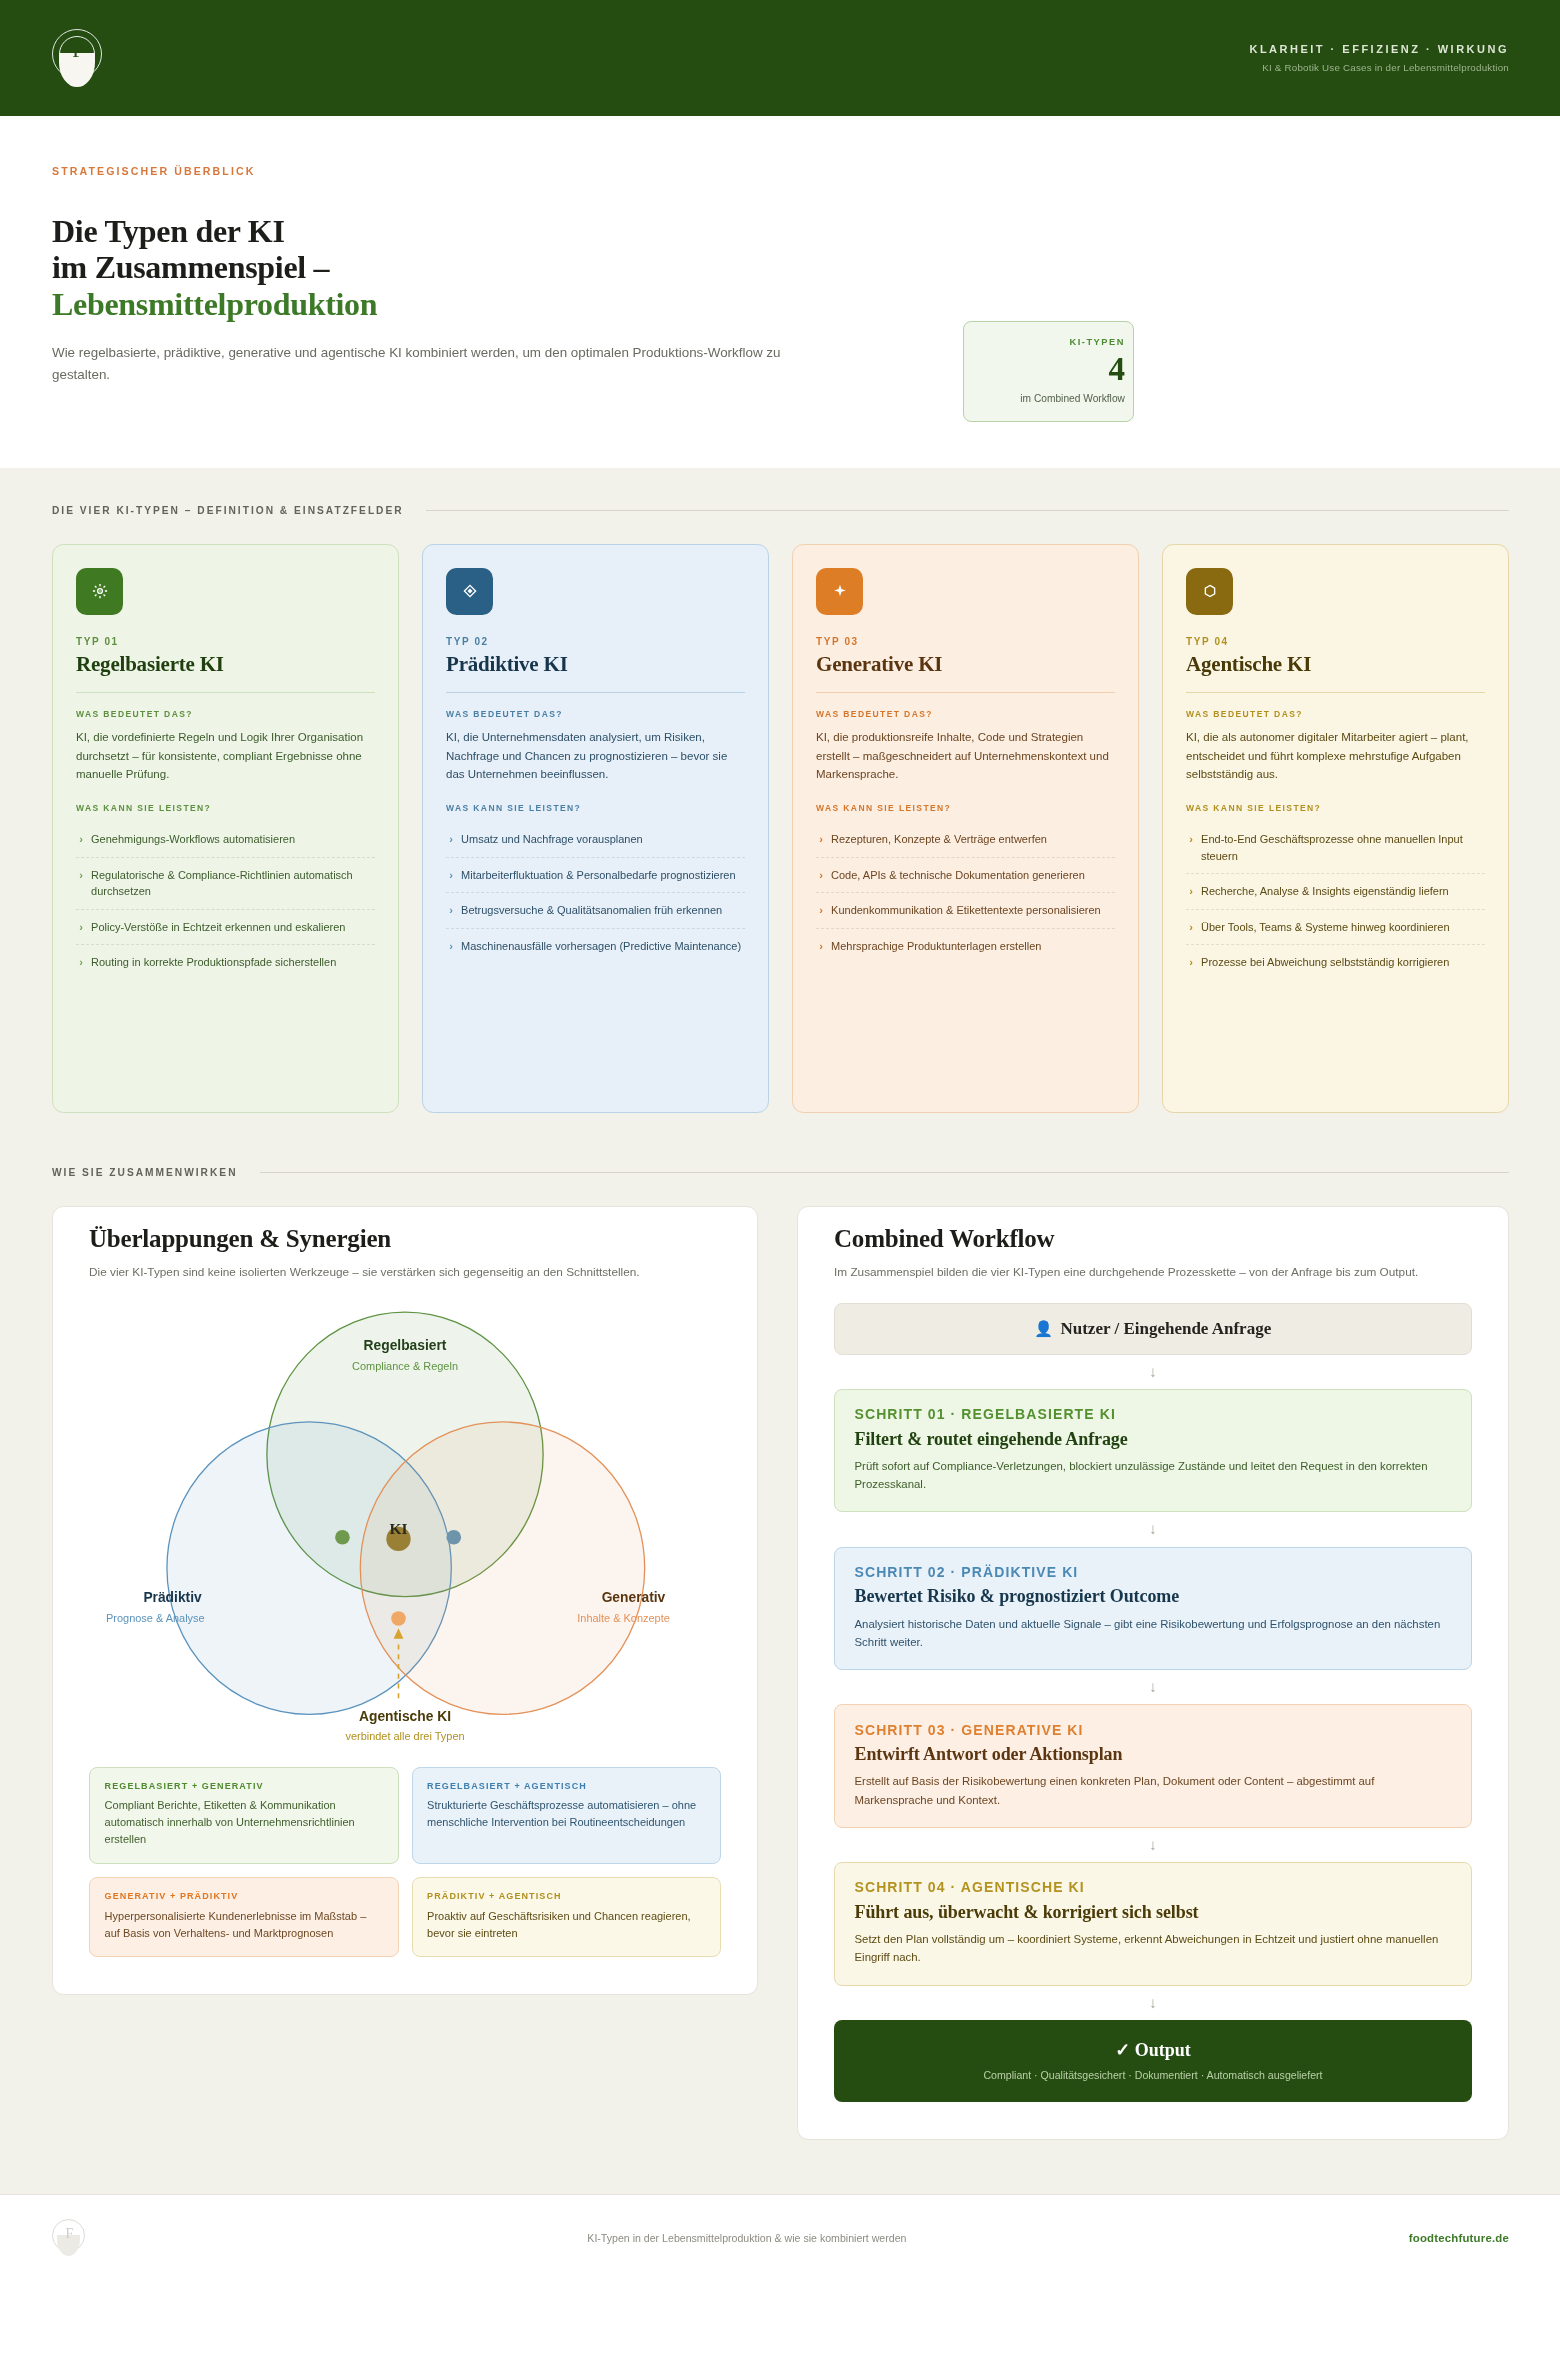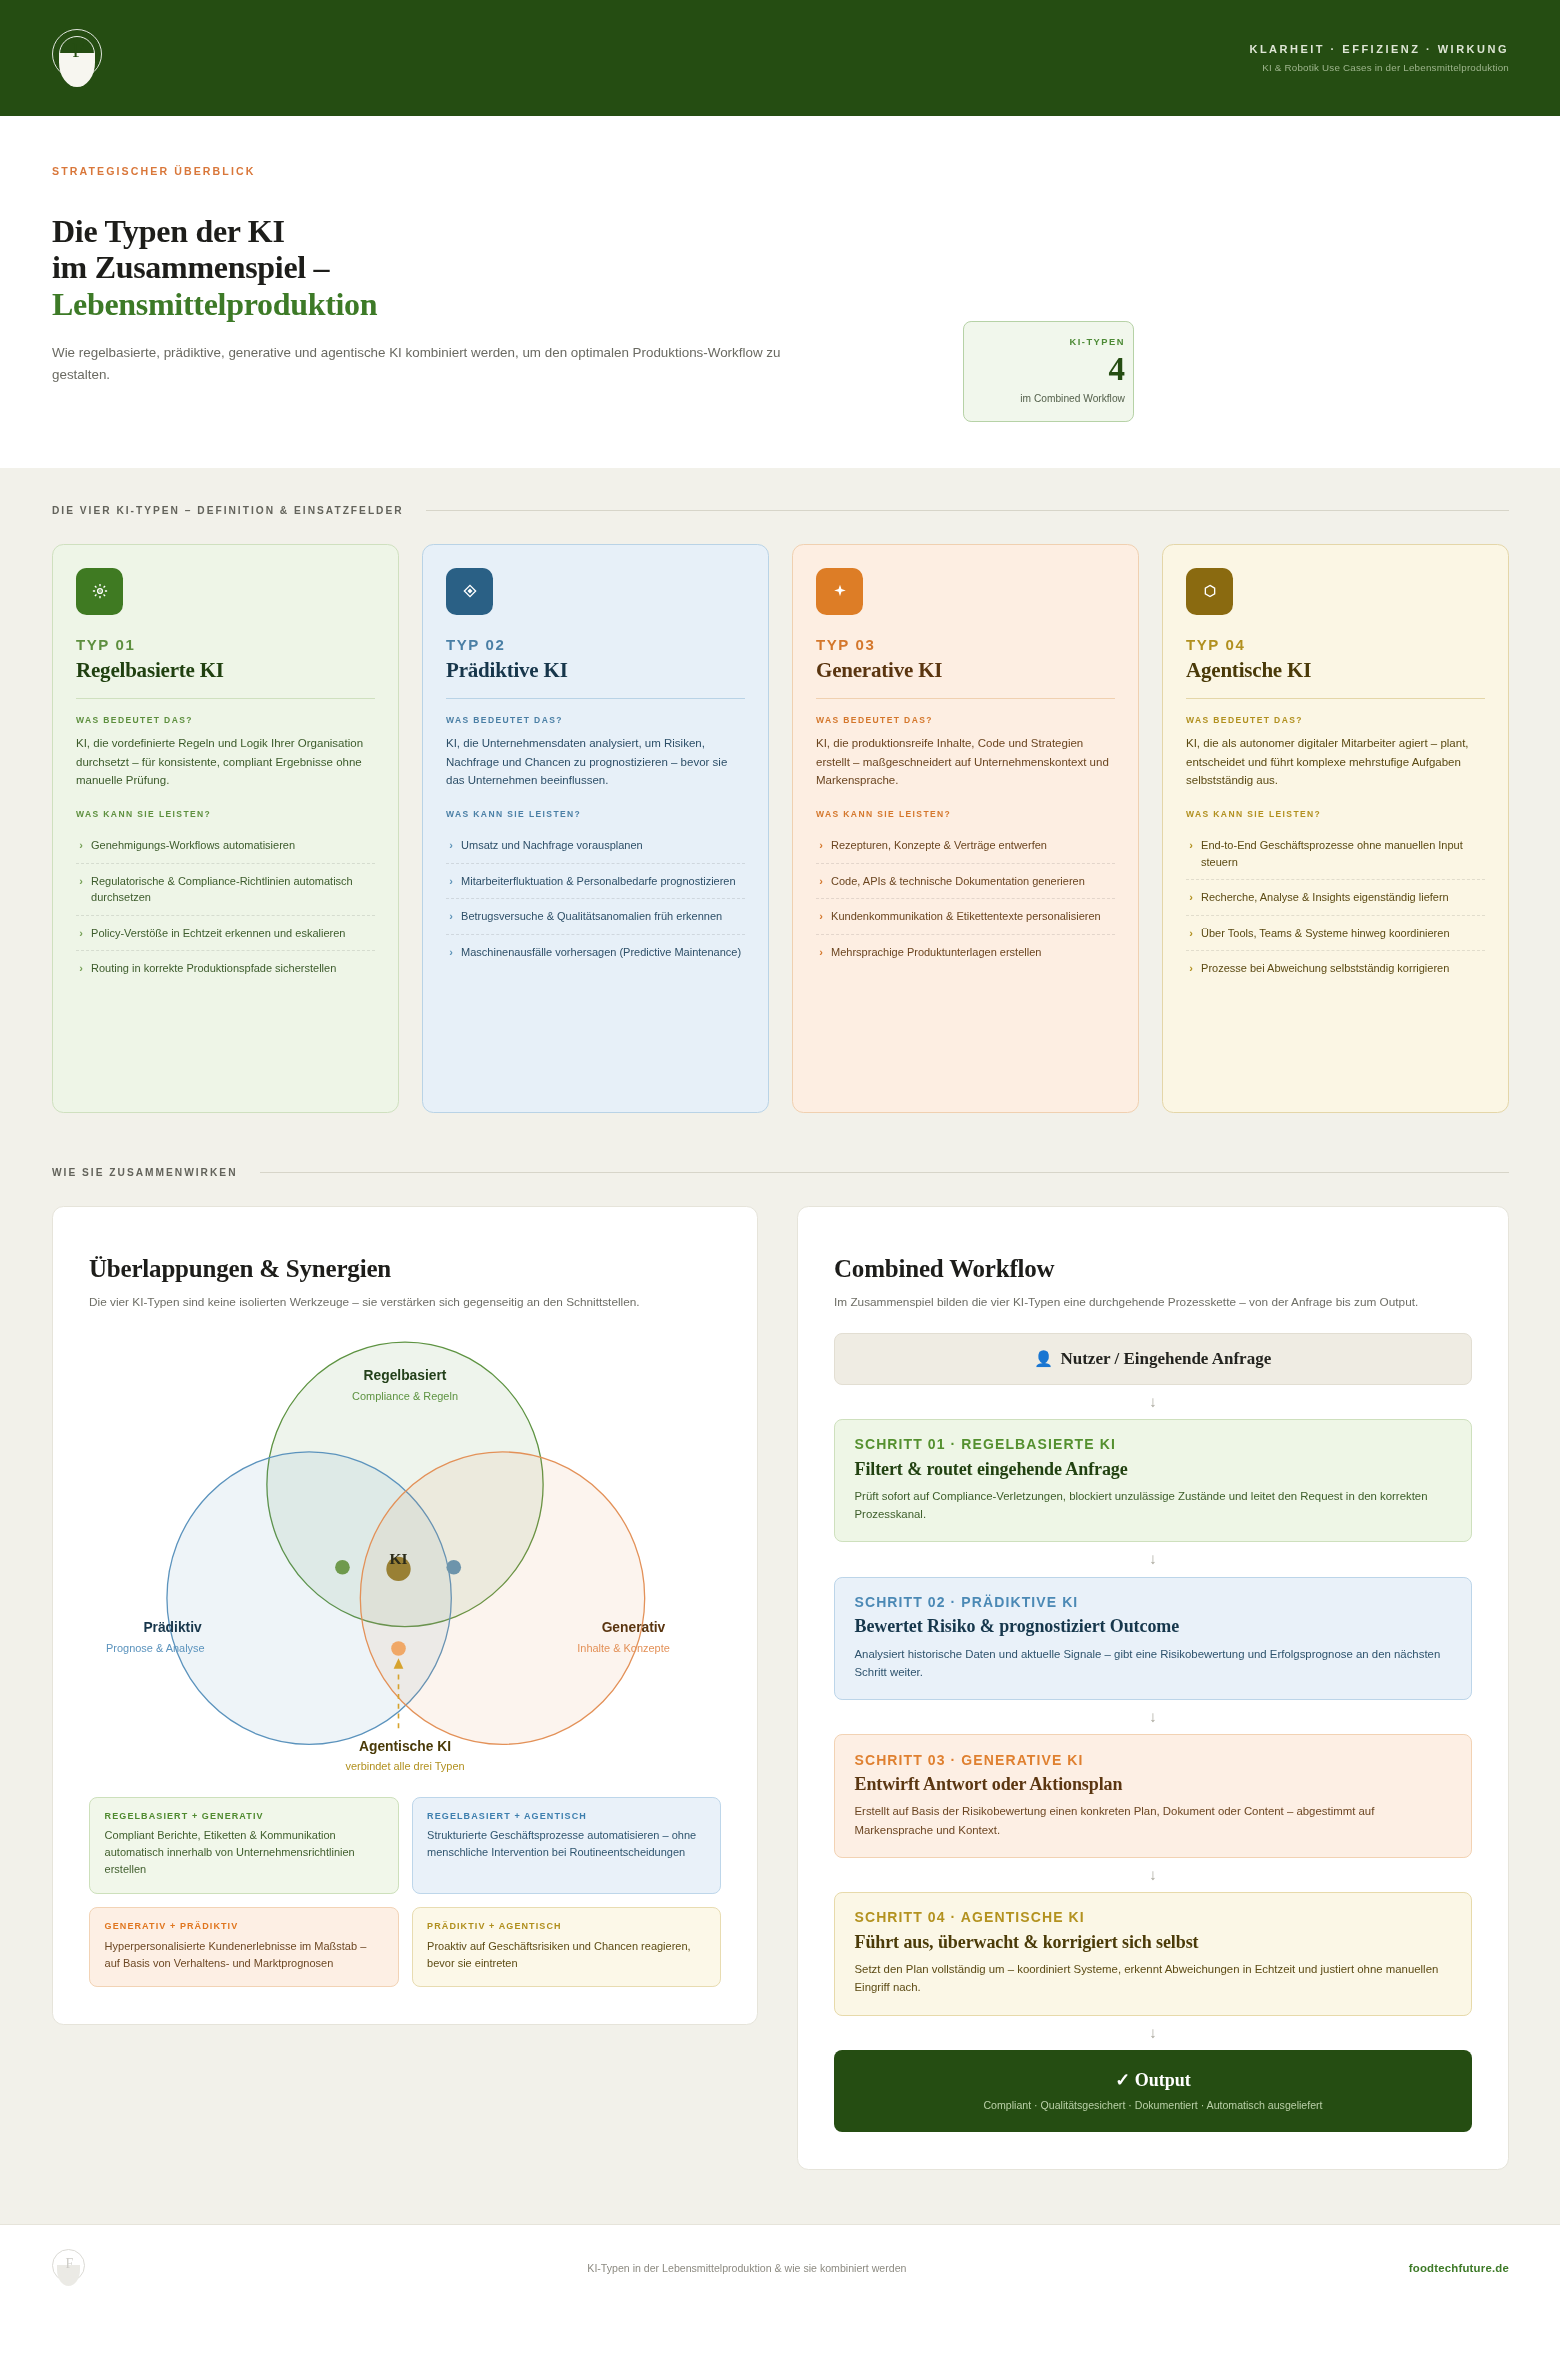--- a/index.html
+++ b/index.html
@@ -102,21 +102,21 @@
     flex:1 1 0; border-radius:11.4px; padding:23px 23px 24.4px 23px;
     border:0.8px solid transparent; min-height:569px;
   }
   .card .badge {
     width:47px; height:47px; border-radius:10.6px;
     display:flex; align-items:center; justify-content:center;
     color:#fff; margin-bottom:21px;
   }
   .card .badge svg { width:18px; height:18px; display:block; }
   .card .typ {
-    font-size:15px; font-weight:700; letter-spacing:1.6px; text-transform:uppercase;
+    font-size:10px; font-weight:700; letter-spacing:1.6px; text-transform:uppercase;
   }
   .card .cname {
     font-family:"Liberation Serif", serif;
     font-size:21px; font-weight:700; margin-top:5.7px; letter-spacing:-0.2px;
   }
   .card .divider { height:0.8px; margin:14.6px 0 16.3px; }
   .card .qlabel {
     font-size:8.5px; font-weight:700; letter-spacing:1.4px;
     text-transform:uppercase; margin-bottom:9px;
   }
@@ -158,21 +158,21 @@
   .c-gold .badge { background:#8a6a10; }
   .c-gold .typ, .c-gold .qlabel { color:#b1901f; }
   .c-gold .cname { color:#4a3a08; }
   .c-gold .divider { background:#e4d6a8; }
   .c-gold .desc, .c-gold li { color:#5b4a13; }
   .c-gold li .chev { color:#b1901f; }
 
   
   .panels { display:flex; gap:39px; align-items:flex-start; margin-top:6.5px; }
   .panel {
-    background:#ffffff; border-radius:11.4px; padding:48px 36px 37px;
+    background:#ffffff; border-radius:11.4px; padding:18px 36px 37px;
     border:0.8px solid #e6e4da;
   }
   .panel-l { flex:0 0 706px; }
   .panel-r { flex:1 1 auto; }
   .panel h2 {
     font-family:"Liberation Serif", serif; font-size:25px;
     font-weight:700; color:#1d1d1a; letter-spacing:-0.2px;
   }
   .panel .psub {
     margin-top:10.6px; font-size:11.8px; line-height:1.62; color:#6e6e66;

